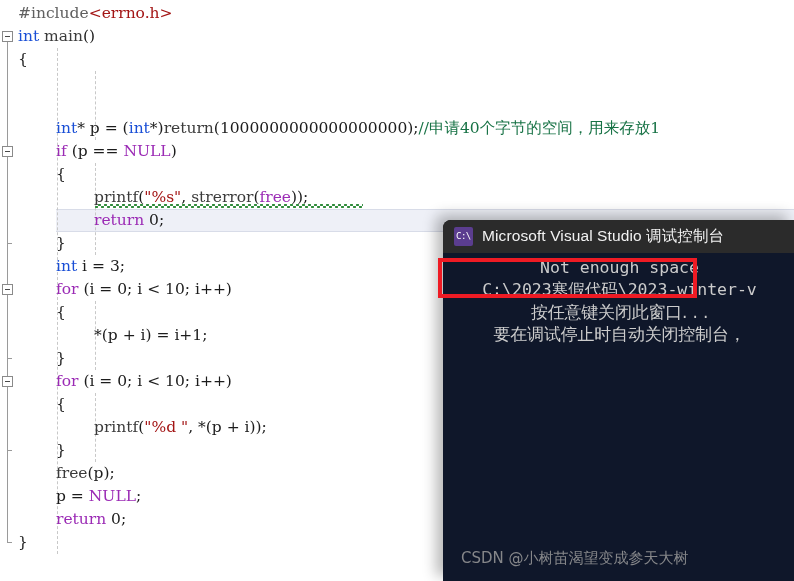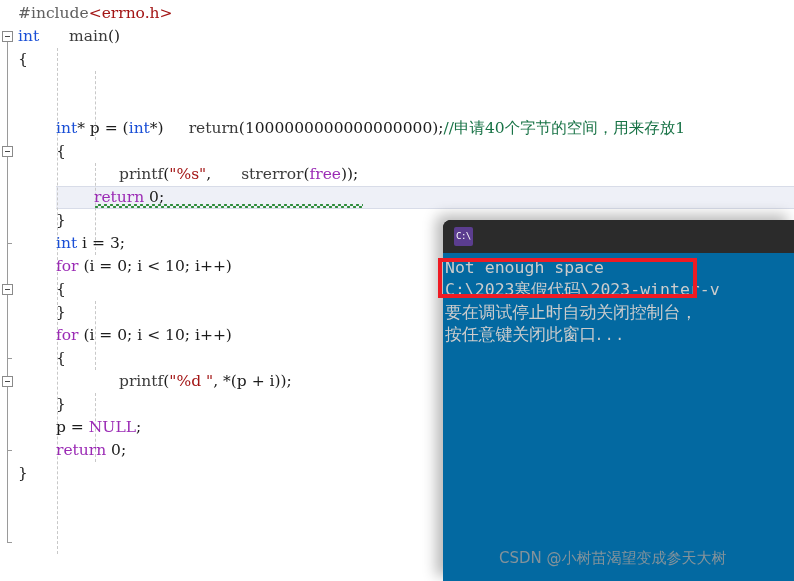--- a/index.html
+++ b/index.html
@@ -53,21 +53,21 @@
     display: inline-block;
     white-space: pre;
   }
 
   
   .kw       { color: #1a4fd6; }   
   .kw2      { color: #9b2bb5; }   
   .macro    { color: #606060; }   
   .hdr      { color: #a31515; }   
   .str      { color: #a31515; }   
-  .fn       { color: #3b3b3b; margin-left: 25px; }
+  .fn       { color: #3b3b3b; }
   .macroid  { color: #9b2bb5; }
   .cmt      { color: #177245; }   
   .punc     { color: #1c1c1c; }
 
   
   .cur-line {
     position: absolute;
     left: 56px;
     width: 738px;
     height: 23px;
@@ -184,24 +184,25 @@
     color: #f2f2f2;
     font-family: "Liberation Sans", sans-serif;
     font-size: 15.5px;
     white-space: nowrap;
     letter-spacing: 0.1px;
   }
 
   #console-body {
     position: relative;
     height: 328px;
-    background: #0369a1;
+    background: #0f172a;
     padding: 4px 0 0 2px;
     box-sizing: border-box;
     overflow: hidden;
+    text-align: center;
   }
   .console-line {
     font-family: "DejaVu Sans Mono", "Liberation Mono", monospace;
     font-size: 16.5px;
     line-height: 22px;
     color: #cccccc;
     white-space: pre;
     letter-spacing: 0px;
   }
   .console-line.cn {
@@ -219,21 +220,21 @@
     height: 40px;
     border: 4px solid #ee1b24;
     box-sizing: border-box;
     z-index: 40;
     pointer-events: none;
   }
 
   
   #watermark {
     position: absolute;
-    left: 499px;
+    left: 461px;
     top: 549px;
     color: #9a9a9a;
     font-family: "DejaVu Sans", "Liberation Sans", sans-serif;
     font-size: 15px;
     z-index: 30;
     white-space: nowrap;
     opacity: 0.85;
   }
 </style>
 </head>
@@ -256,55 +257,59 @@
         <div class="fold-box" style="top: 284px;"></div>
         <div class="fold-box" style="top: 376px;"></div>
       </div>
     <div class="code-area" id="code-area">
         <div class="code-line"><span class="code-text" style="position: relative; z-index: 2; margin-left: 0px;"><span class="macro">#include</span><span class="hdr">&lt;errno.h&gt;</span></span></div>
         <div class="code-line"><span class="code-text" style="position: relative; z-index: 2; margin-left: 0px;"><span class="kw">int</span><span class="punc"> </span><span class="fn">main</span><span class="punc">()</span></span></div>
         <div class="code-line"><span class="code-text" style="position: relative; z-index: 2; margin-left: 0px;"><span class="punc">{</span></span></div>
         <div class="code-line"><span class="code-text" style="position: relative; z-index: 2; margin-left: 0px;"></span></div>
         <div class="code-line"><span class="code-text" style="position: relative; z-index: 2; margin-left: 0px;"></span></div>
         <div class="code-line"><span class="code-text" style="position: relative; z-index: 2; margin-left: 38px;"><span class="kw">int</span><span class="punc">* p = (</span><span class="kw">int</span><span class="punc">*)</span><span class="fn">return</span><span class="punc">(1000000000000000000);</span><span class="cmt">//申请40个字节的空间，用来存放1</span></span></div>
+        <div class="code-line"><span class="code-text" style="position: relative; z-index: 2; margin-left: 38px;"><span class="kw2">if</span><span class="punc"> (p == </span><span class="macroid">NULL</span><span class="punc">)</span></span></div>
         <div class="code-line"><span class="code-text" style="position: relative; z-index: 2; margin-left: 38px;"><span class="punc">{</span></span></div>
         <div class="code-line"><span class="code-text" style="position: relative; z-index: 2; margin-left: 76px;"><span class="fn">printf</span><span class="punc">(</span><span class="str">"%s"</span><span class="punc">, </span><span class="fn">strerror</span><span class="punc">(</span><span class="macroid">free</span><span class="punc">));</span></span></div>
         <div class="code-line"><div class="cur-line" style="left: 56px; top: 0px;"></div><span class="code-text" style="position: relative; z-index: 2; margin-left: 76px;"><span class="kw2">return</span><span class="punc"> 0;</span></span></div>
         <div class="code-line"><span class="code-text" style="position: relative; z-index: 2; margin-left: 38px;"><span class="punc">}</span></span></div>
         <div class="code-line"><span class="code-text" style="position: relative; z-index: 2; margin-left: 38px;"><span class="kw">int</span><span class="punc"> i = 3;</span></span></div>
         <div class="code-line"><span class="code-text" style="position: relative; z-index: 2; margin-left: 38px;"><span class="kw2">for</span><span class="punc"> (i = 0; i &lt; 10; i++)</span></span></div>
         <div class="code-line"><span class="code-text" style="position: relative; z-index: 2; margin-left: 38px;"><span class="punc">{</span></span></div>
+        <div class="code-line"><span class="code-text" style="position: relative; z-index: 2; margin-left: 76px;"><span class="punc">*(p + i) = i+1;</span></span></div>
         <div class="code-line"><span class="code-text" style="position: relative; z-index: 2; margin-left: 38px;"><span class="punc">}</span></span></div>
         <div class="code-line"><span class="code-text" style="position: relative; z-index: 2; margin-left: 38px;"><span class="kw2">for</span><span class="punc"> (i = 0; i &lt; 10; i++)</span></span></div>
         <div class="code-line"><span class="code-text" style="position: relative; z-index: 2; margin-left: 38px;"><span class="punc">{</span></span></div>
         <div class="code-line"><span class="code-text" style="position: relative; z-index: 2; margin-left: 76px;"><span class="fn">printf</span><span class="punc">(</span><span class="str">"%d "</span><span class="punc">, *(p + i));</span></span></div>
         <div class="code-line"><span class="code-text" style="position: relative; z-index: 2; margin-left: 38px;"><span class="punc">}</span></span></div>
+        <div class="code-line"><span class="code-text" style="position: relative; z-index: 2; margin-left: 38px;"><span class="fn">free</span><span class="punc">(p);</span></span></div>
         <div class="code-line"><span class="code-text" style="position: relative; z-index: 2; margin-left: 38px;"><span class="punc">p = </span><span class="macroid">NULL</span><span class="punc">;</span></span></div>
         <div class="code-line"><span class="code-text" style="position: relative; z-index: 2; margin-left: 38px;"><span class="kw2">return</span><span class="punc"> 0;</span></span></div>
         <div class="code-line"><span class="code-text" style="position: relative; z-index: 2; margin-left: 0px;"><span class="punc">}</span></span></div>
       </div>
   <div class="squiggle" style="left: 95px; top: 204px; width: 268px;"></div>
       <div class="indent-guide" style="left: 57px; top: 48px; height: 506px;"></div>
       <div class="indent-guide" style="left: 95px; top: 71px; height: 69px;"></div>
       <div class="indent-guide" style="left: 95px; top: 163px; height: 92px;"></div>
       <div class="indent-guide" style="left: 95px; top: 301px; height: 69px;"></div>
       <div class="indent-guide" style="left: 95px; top: 393px; height: 69px;"></div>
     </div>
 
   <div id="console-window">
     <div id="console-titlebar">
       <div class="cmd-icon">
         <span class="cmd-glyph">C:\</span>
       </div>
+      <span id="console-title">Microsoft Visual Studio 调试控制台</span>
     </div>
     <div id="console-body">
         <div class="console-line">Not enough space</div>
         <div class="console-line">C:\2023寒假代码\2023-winter-v</div>
+        <div class="console-line cn">按任意键关闭此窗口. . .</div>
         <div class="console-line cn">要在调试停止时自动关闭控制台，</div>
-        <div class="console-line cn">按任意键关闭此窗口. . .</div>
       </div>
   </div>
 
   <div id="red-box"></div>
 
   <div id="watermark">CSDN @小树苗渴望变成参天大树</div>
 
 </div>
 
 </body></html>

